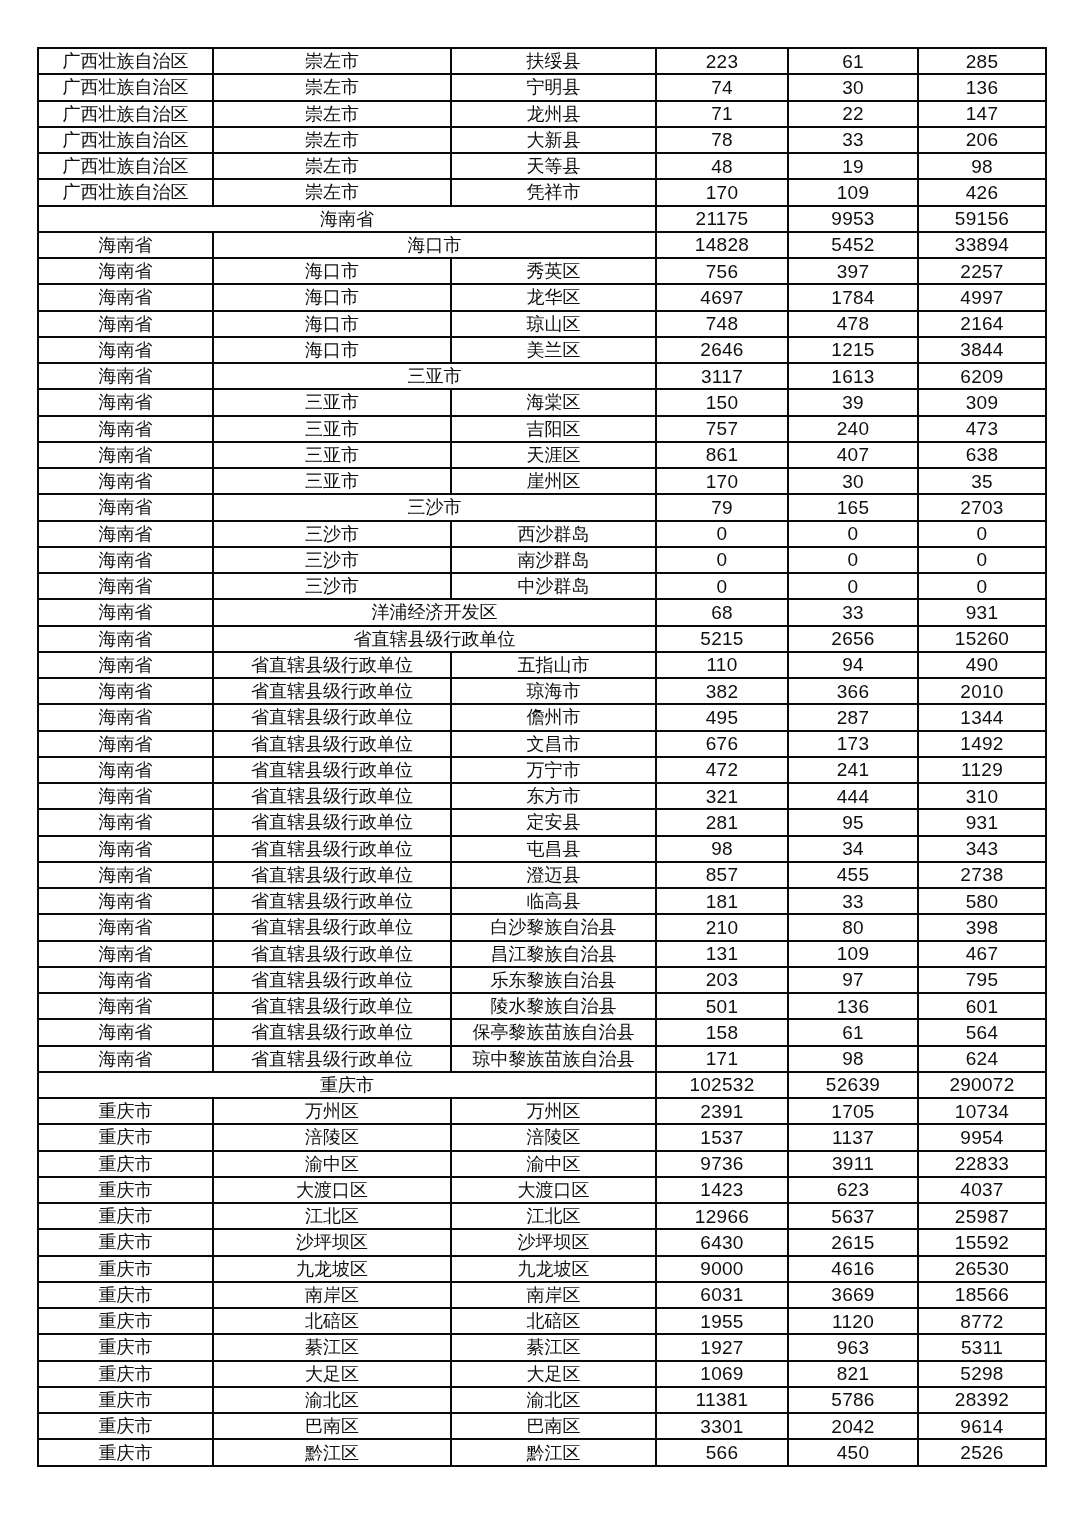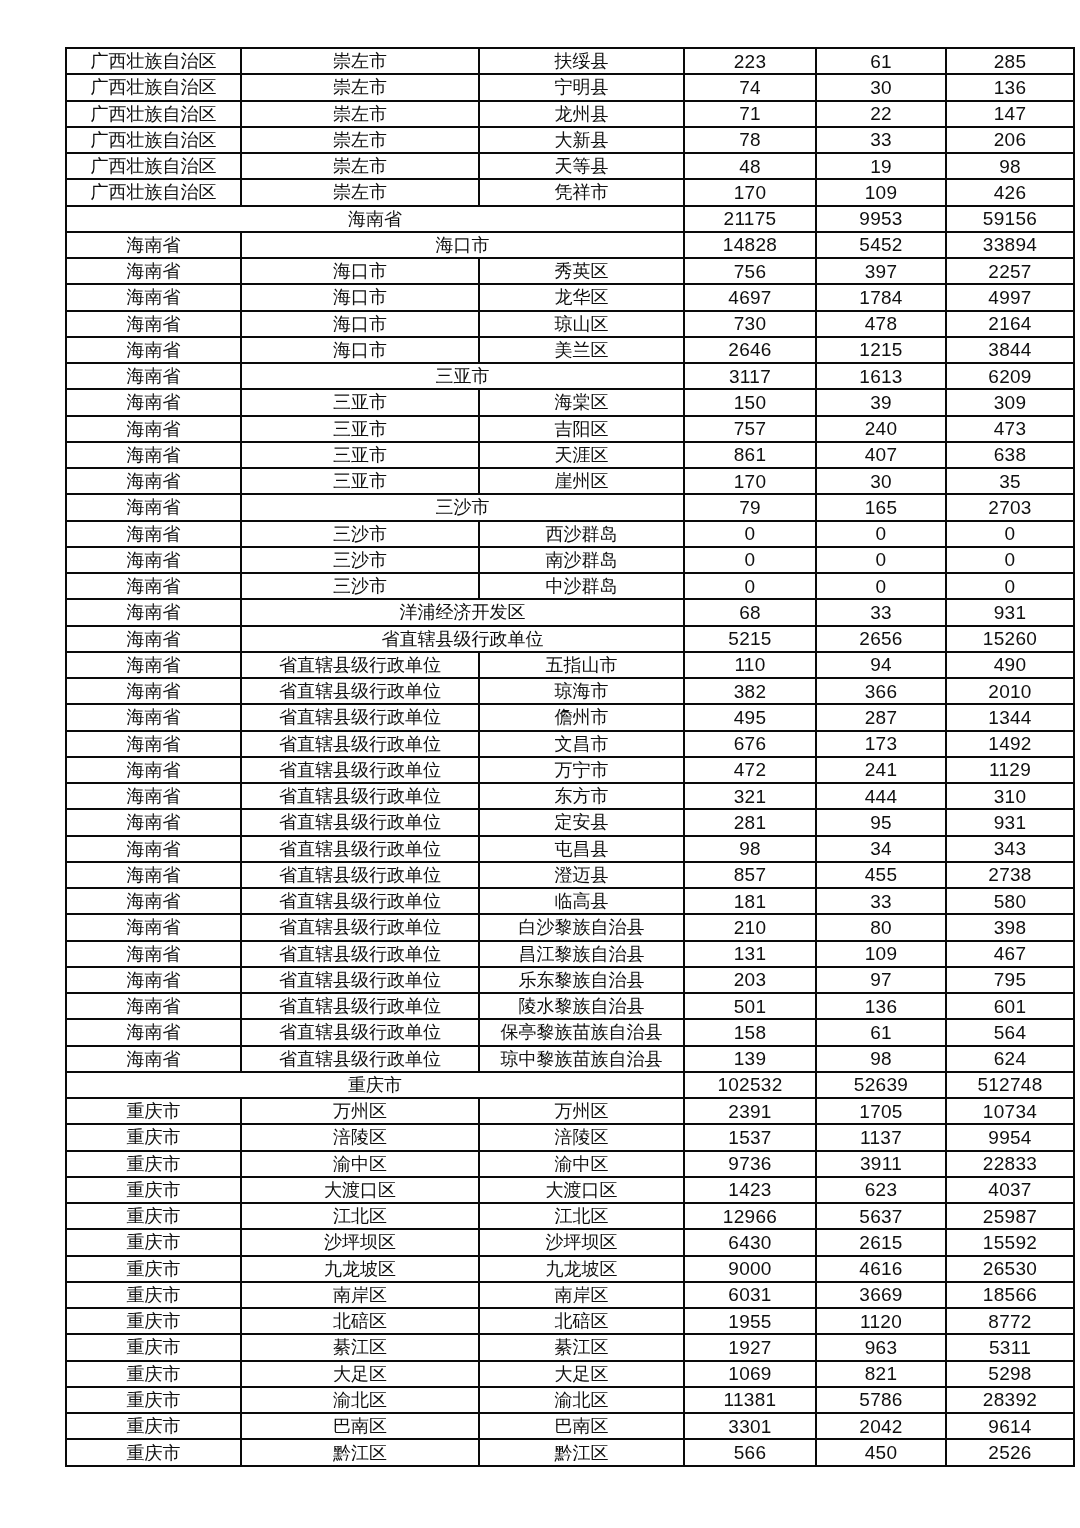--- a/index.html
+++ b/index.html
@@ -15,21 +15,20 @@
     font-family: "Liberation Sans", "DejaVu Sans", sans-serif;
   }
   table.stat {
     position: absolute;
     left: 37px;
     top: 47px;
     width: 1008px;
     height: 1420px;
     border-collapse: collapse;
     table-layout: fixed;
-    margin-left: 28px;
   }
   table.stat td {
     border: 2px solid #0a0a0a;
     text-align: center;
     vertical-align: middle;
     padding: 0 2px;
     color: #0f0f0f;
     font-size: 18px;
     line-height: 1;
     white-space: nowrap;
@@ -131,21 +130,21 @@
           <td class="cjk">海口市</td>
           <td class="cjk">龙华区</td>
           <td class="num">4697</td>
           <td class="num">1784</td>
           <td class="num">4997</td>
         </tr>
         <tr>
           <td class="cjk">海南省</td>
           <td class="cjk">海口市</td>
           <td class="cjk">琼山区</td>
-          <td class="num">730</td>
+          <td class="num">748</td>
           <td class="num">478</td>
           <td class="num">2164</td>
         </tr>
         <tr>
           <td class="cjk">海南省</td>
           <td class="cjk">海口市</td>
           <td class="cjk">美兰区</td>
           <td class="num">2646</td>
           <td class="num">1215</td>
           <td class="num">3844</td>
@@ -351,29 +350,29 @@
           <td class="cjk">省直辖县级行政单位</td>
           <td class="cjk">保亭黎族苗族自治县</td>
           <td class="num">158</td>
           <td class="num">61</td>
           <td class="num">564</td>
         </tr>
         <tr>
           <td class="cjk">海南省</td>
           <td class="cjk">省直辖县级行政单位</td>
           <td class="cjk">琼中黎族苗族自治县</td>
-          <td class="num">139</td>
+          <td class="num">171</td>
           <td class="num">98</td>
           <td class="num">624</td>
         </tr>
         <tr>
           <td colspan="3" class="cjk">重庆市</td>
           <td class="num">102532</td>
           <td class="num">52639</td>
-          <td class="num">512748</td>
+          <td class="num">290072</td>
         </tr>
         <tr>
           <td class="cjk">重庆市</td>
           <td class="cjk">万州区</td>
           <td class="cjk">万州区</td>
           <td class="num">2391</td>
           <td class="num">1705</td>
           <td class="num">10734</td>
         </tr>
         <tr>

